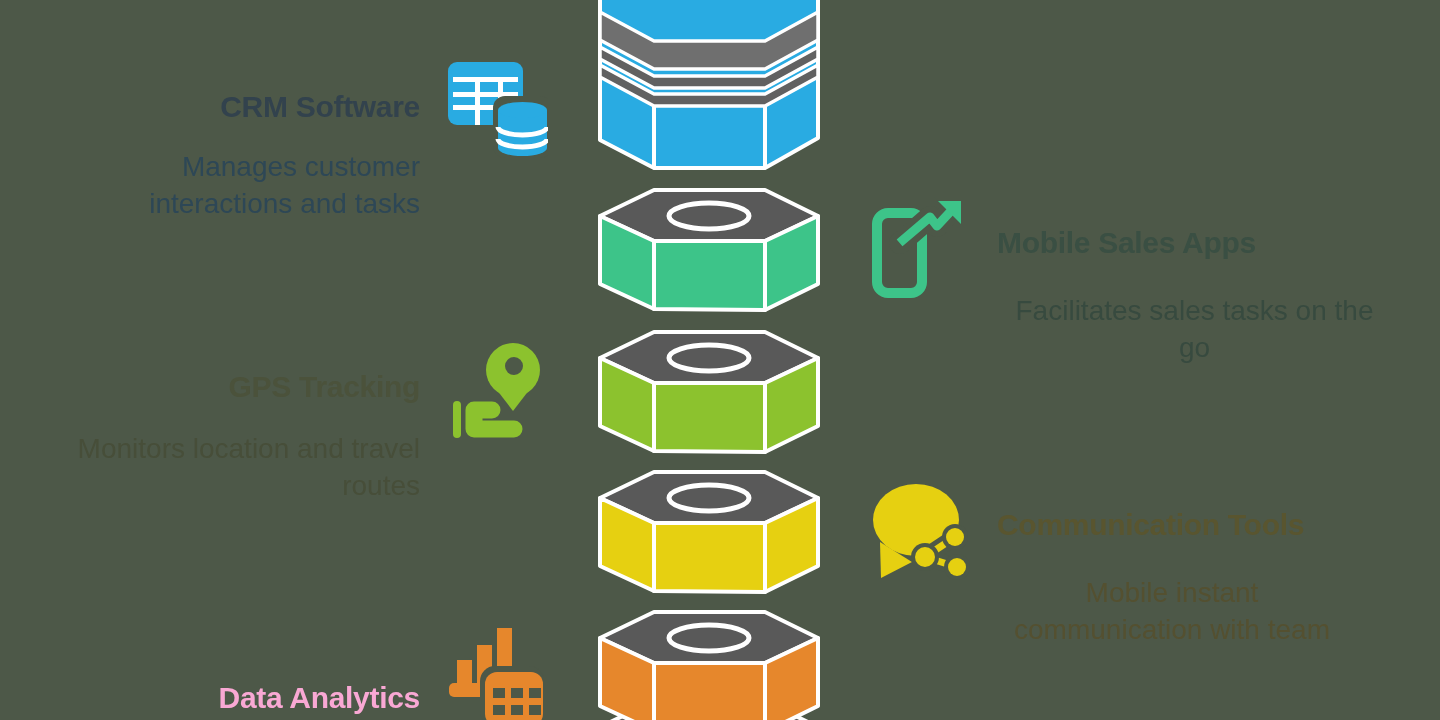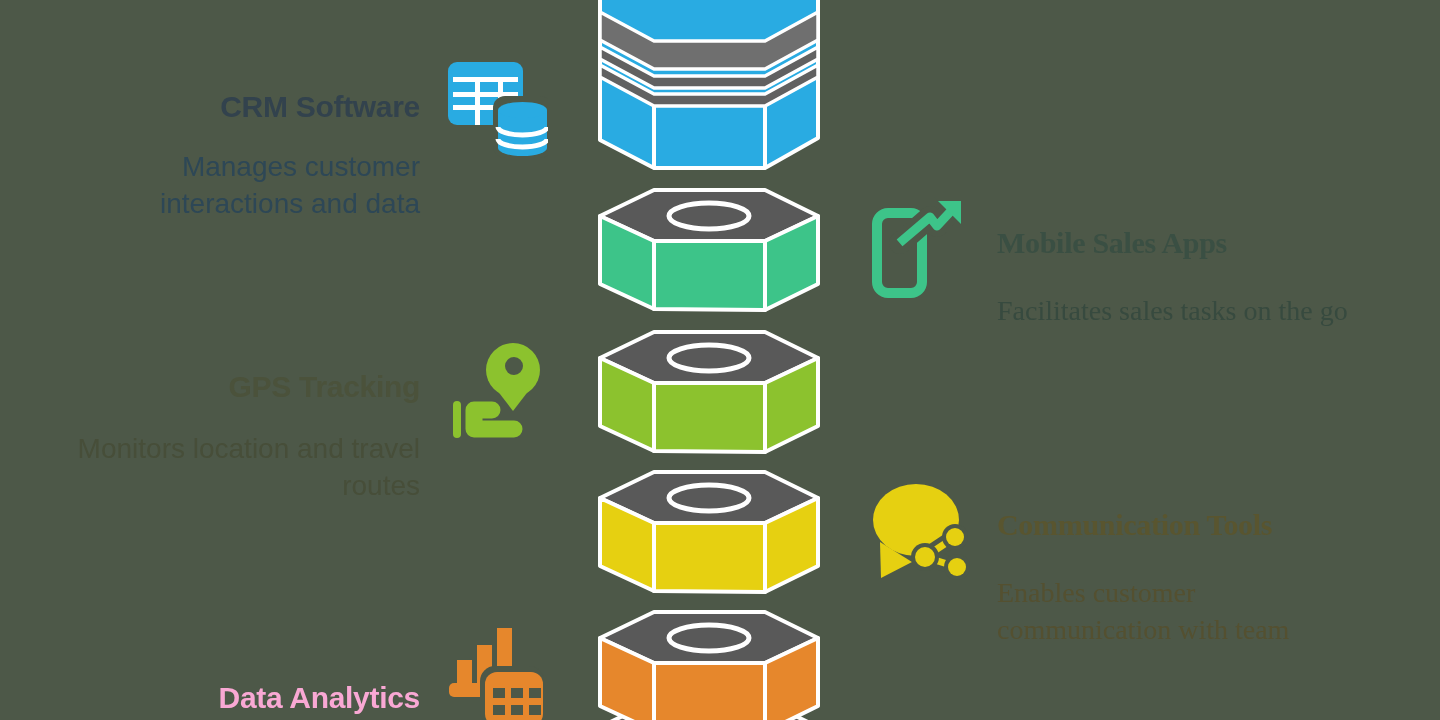--- a/index.html
+++ b/index.html
@@ -6,21 +6,21 @@
   html,body { margin:0; padding:0; }
   body {
     width:1440px; height:720px; position:relative; overflow:hidden;
     background:var(--bg);
     font-family:"Liberation Sans", sans-serif;
   }
   .abs { position:absolute; }
   .title { font-weight:700; font-size:30px; letter-spacing:-0.3px; line-height:42px; white-space:nowrap; }
   .desc  { font-weight:500; font-size:28px; line-height:37px; }
   .right-align { text-align:right; }
-  .left-align  { text-align:left;font-family:Liberation Serif, serif; }
+  .left-align  { text-align:center; }
   svg { display:block; overflow:hidden; }
   .stack-svg { position:absolute; left:597px; }
 </style>
 </head>
 <body style="background: rgb(77, 88, 72);">
 
 <svg class="stack-svg" style="top:698px" width="224" height="60" viewBox="0 0 224 60">
   <polygon points="57,3 168,3 221,29 168,54 57,54 3,29" stroke="#fff" stroke-width="4" stroke-linejoin="round" fill="#595959"></polygon>
 </svg>
 
@@ -59,21 +59,21 @@
 <svg class="stack-svg" style="top:609px" width="224" height="126" viewBox="0 0 224 126">
   <polygon points="57,3 168,3 221,29 168,54 57,54 3,29" stroke="#fff" stroke-width="4" stroke-linejoin="round" fill="#595959"></polygon>
   <polygon points="3,29 57,54 57,122 3,97" stroke="#fff" stroke-width="4" stroke-linejoin="round" fill="#e6872c"></polygon>
   <polygon points="57,54 168,54 168,123 57,122" stroke="#fff" stroke-width="4" stroke-linejoin="round" fill="#e6872c"></polygon>
   <polygon points="168,54 221,29 221,97 168,123" stroke="#fff" stroke-width="4" stroke-linejoin="round" fill="#e6872c"></polygon>
   <ellipse cx="112" cy="29" rx="40" ry="13" fill="none" stroke="#fff" stroke-width="5"></ellipse>
 </svg>
 
 <div class="abs" style="left:0;top:0;width:0;height:0;">
   <div class="abs title right-align" id="t-crm" style="left: 0px; width: 420px; top: 86px; color: rgb(50, 66, 77);">CRM Software</div>
-  <div class="abs desc right-align" id="d-crm" style="left: 130px; width: 290px; top: 148px; color: rgb(45, 71, 86);">Manages customer interactions and data</div>
+  <div class="abs desc right-align" id="d-crm" style="left: 130px; width: 290px; top: 148px; color: rgb(45, 71, 86);">Manages customer interactions and tasks</div>
   <svg class="abs" style="left:443px;top:56px" width="105" height="105" viewBox="0 0 105 105">
     <rect x="5" y="6" width="75" height="63" rx="9" fill="#29abe2"></rect>
     <rect x="10" y="21" width="65" height="5" fill="#fff"></rect>
     <rect x="10" y="36" width="65" height="5" fill="#fff"></rect>
     <rect x="10" y="49" width="65" height="5" fill="#fff"></rect>
     <rect x="32" y="21" width="5" height="48" fill="#fff"></rect>
     <rect x="55" y="21" width="5" height="48" fill="#fff"></rect>
     <rect x="50" y="40" width="59" height="62" rx="12" fill="var(--bg)"></rect>
     <rect x="55" y="54" width="49" height="38" fill="#29abe2"></rect>
     <ellipse cx="79.5" cy="92" rx="24.5" ry="8" fill="#29abe2"></ellipse>
@@ -102,21 +102,21 @@
     <circle cx="65" cy="34" r="27" fill="#8cc22e"></circle>
     <polygon points="45,49 85,49 65,75" fill="#8cc22e"></polygon>
     <circle cx="66" cy="30" r="9" fill="var(--bg)"></circle>
     <rect x="5" y="65" width="8" height="37" rx="4" fill="#8cc22e"></rect>
     <path d="M44,74 H26 V93 H66" fill="none" stroke-width="17" stroke-linecap="round" stroke-linejoin="round" stroke="#8cc22e"></path>
   </svg>
 </div>
 
 <div class="abs" style="left:0;top:0;width:0;height:0;">
   <div class="abs title left-align" id="t-com" style="left: 997px; top: 504px; color: rgb(89, 85, 47);">Communication Tools</div>
-  <div class="abs desc left-align" id="d-com" style="left: 997px; width: 350px; top: 574px; color: rgb(84, 80, 48);">Enables customer communication with team</div>
+  <div class="abs desc left-align" id="d-com" style="left: 997px; width: 350px; top: 574px; color: rgb(84, 80, 48);">Mobile instant communication with team</div>
   <svg class="abs" style="left:860px;top:480px" width="115" height="110" viewBox="0 0 115 110">
     <ellipse cx="56" cy="40" rx="43" ry="36" fill="#e6d011"></ellipse>
     <polygon points="20,62 52,82 21,98" fill="#e6d011"></polygon>
     <path d="M65,77 L95,57 M65,77 L97,87" fill="none" stroke="var(--bg)" stroke-width="17" stroke-linecap="round"></path>
     <path d="M65,77 L95,57 M65,77 L97,87" fill="none" stroke-width="7" stroke="#e6d011"></path>
     <circle cx="65" cy="77" r="14" fill="var(--bg)"></circle>
     <circle cx="95" cy="57" r="13" fill="var(--bg)"></circle>
     <circle cx="97" cy="87" r="13" fill="var(--bg)"></circle>
     <circle cx="65" cy="77" r="10" fill="#e6d011"></circle>
     <circle cx="95" cy="57" r="9" fill="#e6d011"></circle>

